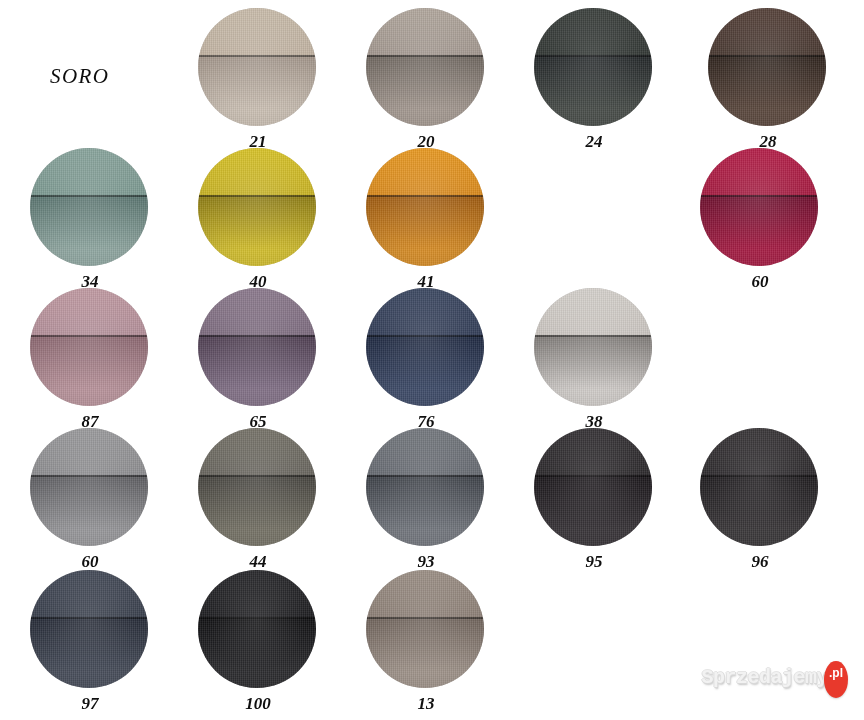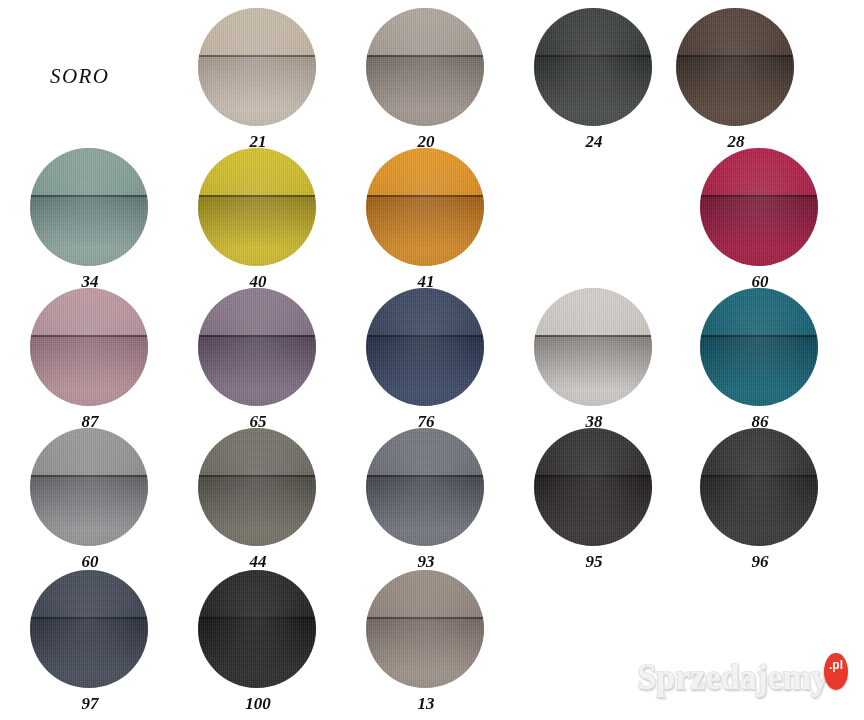--- a/index.html
+++ b/index.html
@@ -123,23 +123,23 @@
   
   #watermark {
     position: absolute;
     right: 16px;
     bottom: 22px;
     display: flex;
     align-items: flex-start;
     pointer-events: none;
   }
   #watermark-text {
-    font-family: Liberation Serif, serif;
+    font-family: Liberation Mono, monospace;
     font-weight: bold;
-    font-size: 35px;
+    font-size: 20px;
     letter-spacing: -0.5px;
     color: #f2f2f2;
     text-shadow:
       0 1px 0 #d9d9d9,
       1px 0 0 #dcdcdc,
       0 -1px 0 #e6e6e6,
       -1px 0 0 #e0e0e0,
       1px 2px 2px rgba(150,150,150,.55);
   }
   #watermark-badge {
@@ -189,21 +189,21 @@
       <div class="swatch-cell" style="left: 534px; top: 8px;">
         <div class="swatch-disc" style="width: 118px; height: 118px;">
           <div class="swatch-half-top" style="height: 40%; background: linear-gradient(rgb(61, 66, 63) 0%, rgb(52, 57, 54) 100%);"></div>
           <div class="swatch-half-bottom" style="top: 40%; height: 60%; background: linear-gradient(rgb(36, 40, 42) 0%, rgb(75, 80, 76) 78%, rgb(75, 80, 76) 100%);"></div>
           <div class="swatch-seam" style="top: 40%;"></div>
           <div class="swatch-texture"></div>
           <div class="swatch-vignette"></div>
         </div>
         <div class="swatch-label">24</div>
       </div>
-      <div class="swatch-cell" style="left: 676px; top: 8px;">
+      <div class="swatch-cell" style="left: 708px; top: 8px;">
         <div class="swatch-disc" style="width: 118px; height: 118px;">
           <div class="swatch-half-top" style="height: 40%; background: linear-gradient(rgb(87, 67, 59) 0%, rgb(74, 58, 51) 100%);"></div>
           <div class="swatch-half-bottom" style="top: 40%; height: 60%; background: linear-gradient(rgb(48, 37, 31) 0%, rgb(94, 75, 65) 78%, rgb(94, 75, 65) 100%);"></div>
           <div class="swatch-seam" style="top: 40%;"></div>
           <div class="swatch-texture"></div>
           <div class="swatch-vignette"></div>
         </div>
         <div class="swatch-label">28</div>
       </div>
       <div class="swatch-cell" style="left: 30px; top: 148px;">
@@ -278,30 +278,20 @@
       </div>
       <div class="swatch-cell" style="left: 534px; top: 288px;">
         <div class="swatch-disc" style="width: 118px; height: 118px;">
           <div class="swatch-half-top" style="height: 40%; background: linear-gradient(rgb(213, 209, 204) 0%, rgb(203, 198, 193) 100%);"></div>
           <div class="swatch-half-bottom" style="top: 40%; height: 60%; background: linear-gradient(rgb(126, 122, 119) 0%, rgb(210, 206, 203) 78%, rgb(210, 206, 203) 100%);"></div>
           <div class="swatch-seam" style="top: 40%;"></div>
           <div class="swatch-texture"></div>
           <div class="swatch-vignette"></div>
         </div>
         <div class="swatch-label">38</div>
-      </div>
-      <div class="swatch-cell" style="left: 700px; top: 288px;">
-        <div class="swatch-disc" style="width: 118px; height: 118px;">
-          <div class="swatch-half-top" style="height: 40%; background: linear-gradient(rgb(25, 105, 122) 0%, rgb(19, 94, 111) 100%);"></div>
-          <div class="swatch-half-bottom" style="top: 40%; height: 60%; background: linear-gradient(rgb(10, 65, 80) 0%, rgb(26, 107, 124) 78%, rgb(26, 107, 124) 100%);"></div>
-          <div class="swatch-seam" style="top: 40%;"></div>
-          <div class="swatch-texture"></div>
-          <div class="swatch-vignette"></div>
-        </div>
-        <div class="swatch-label">86</div>
       </div>
       <div class="swatch-cell" style="left: 30px; top: 428px;">
         <div class="swatch-disc" style="width: 118px; height: 118px;">
           <div class="swatch-half-top" style="height: 40%; background: linear-gradient(rgb(155, 155, 157) 0%, rgb(142, 142, 145) 100%);"></div>
           <div class="swatch-half-bottom" style="top: 40%; height: 60%; background: linear-gradient(rgb(93, 93, 97) 0%, rgb(154, 154, 157) 78%, rgb(154, 154, 157) 100%);"></div>
           <div class="swatch-seam" style="top: 40%;"></div>
           <div class="swatch-texture"></div>
           <div class="swatch-vignette"></div>
         </div>
         <div class="swatch-label">60</div>

